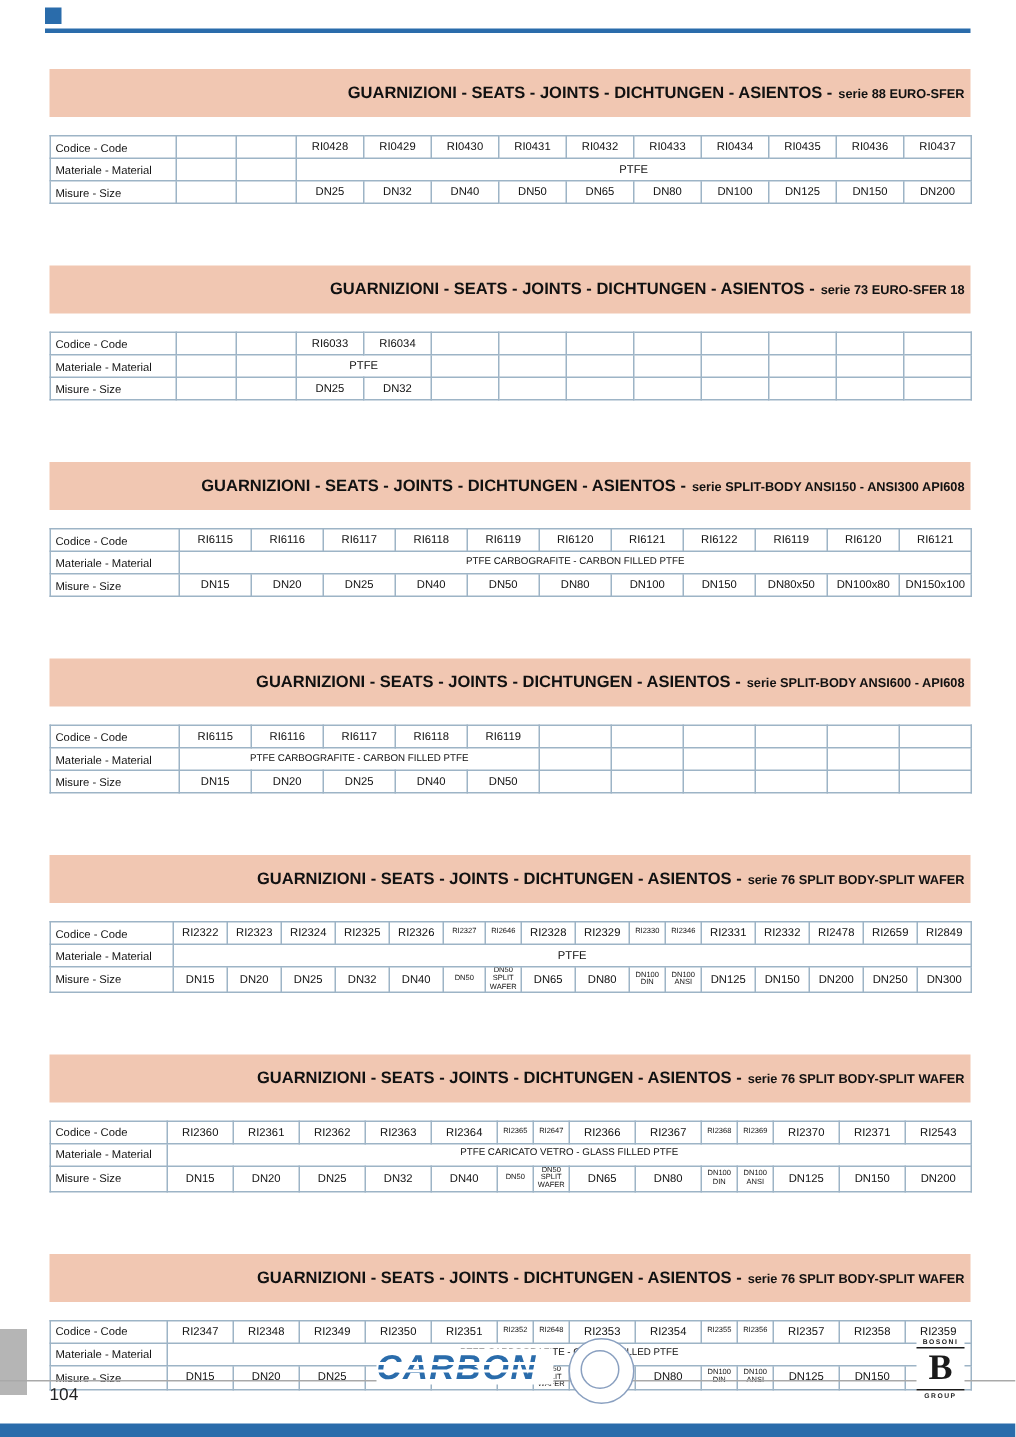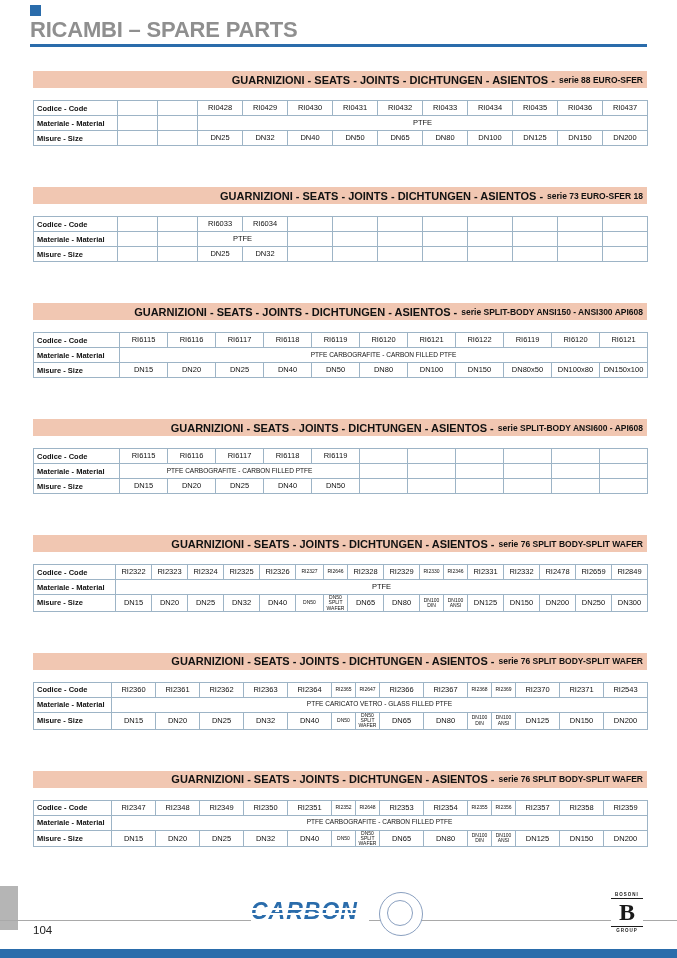--- a/index.html
+++ b/index.html
@@ -15,32 +15,32 @@
   h1.page-title {
     margin: 0 0 0 30px; font-size: 22px; font-weight: bold;
     color: #8f8f8f; letter-spacing: -0.2px; line-height: 1.05;
   }
   .title-rule { height: 3px; background: #2a6cab; margin: 3px 30px 0 30px; }
   
   .content { margin-left: 33px; width: 614px; }
   .part { margin-bottom: 41px; }
   .part.first { margin-top: 24px; }
   .banner {
-    height: 17px; background: #f1c7b2;
+    height: 32px; background: #f1c7b2;
     display: flex; align-items: center; justify-content: flex-end;
     padding-right: 4px; margin-bottom: 12px;
   }
   .banner-main { font-size: 11px; font-weight: bold; white-space: nowrap; }
   .banner-serie { font-size: 8.5px; font-weight: bold; margin-left: 4px; white-space: nowrap; }
   table.parts-table { border-collapse: collapse; table-layout: fixed; }
   .parts-table tr { height: 15px; }
   .parts-table th, .parts-table td {
     border: 1px solid #9db4c6; padding: 0; overflow: hidden;
   }
-  th.lbl { text-align: left; padding-left: 3px; font-size: 7.5px; font-weight: bold; white-space: nowrap; }
+  th.lbl { text-align: left; padding-left: 3px; font-size: 7.5px; font-weight: normal; white-space: nowrap; }
   td.cell { text-align: center; font-size: 7.5px; line-height: 1.05; white-space: pre-line; }
   td.cell.sm { font-size: 5px; line-height: 1.05; }
   td.cell.mat-long { font-size: 6.5px; }
   
   .side-tab { position: absolute; left: 0; top: 886px; width: 18px; height: 44px; background: #b5b5b5; }
   .footer-rule { position: absolute; left: 0; top: 920px; width: 677px; height: 1px; background: #a9a9a9; }
   .page-num { position: absolute; left: 33px; top: 924px; font-size: 11.5px; color: #222; }
   .valpres { position: absolute; left: 251px; top: 899px; width: 118px; height: 24px; background: #fff; }
   .valpres-text {
     display: block; font-style: italic; font-weight: bold; font-size: 23px;
@@ -60,21 +60,20 @@
   .bosoni-top { font-size: 4.5px; font-weight: bold; letter-spacing: 1px; border-bottom: 1px solid #1a1a1a; padding-bottom: 1px; }
   .bosoni-letter { font-family: "Liberation Serif", serif; font-size: 24px; font-weight: bold; line-height: 27px; }
   .bosoni-bottom { font-size: 4.5px; font-weight: bold; letter-spacing: 1px; border-top: 1px solid #1a1a1a; padding-top: 1px; }
   .bottom-bar { position: absolute; left: 0; top: 949px; width: 677px; height: 9px; background: #2a6cab; }
 </style>
 </head>
 <body>
 
 <header>
   <div class="corner-square"></div>
-  <h1 class="page-title">RICAMBI – SPARE PARTS</h1>
   <div class="title-rule"></div>
 </header>
 
 <main class="content">
 
   <section class="part first">
     <div class="banner">
       <span class="banner-main">GUARNIZIONI - SEATS - JOINTS - DICHTUNGEN - ASIENTOS -</span>
       <span class="banner-serie">serie 88 EURO-SFER</span>
     </div>

